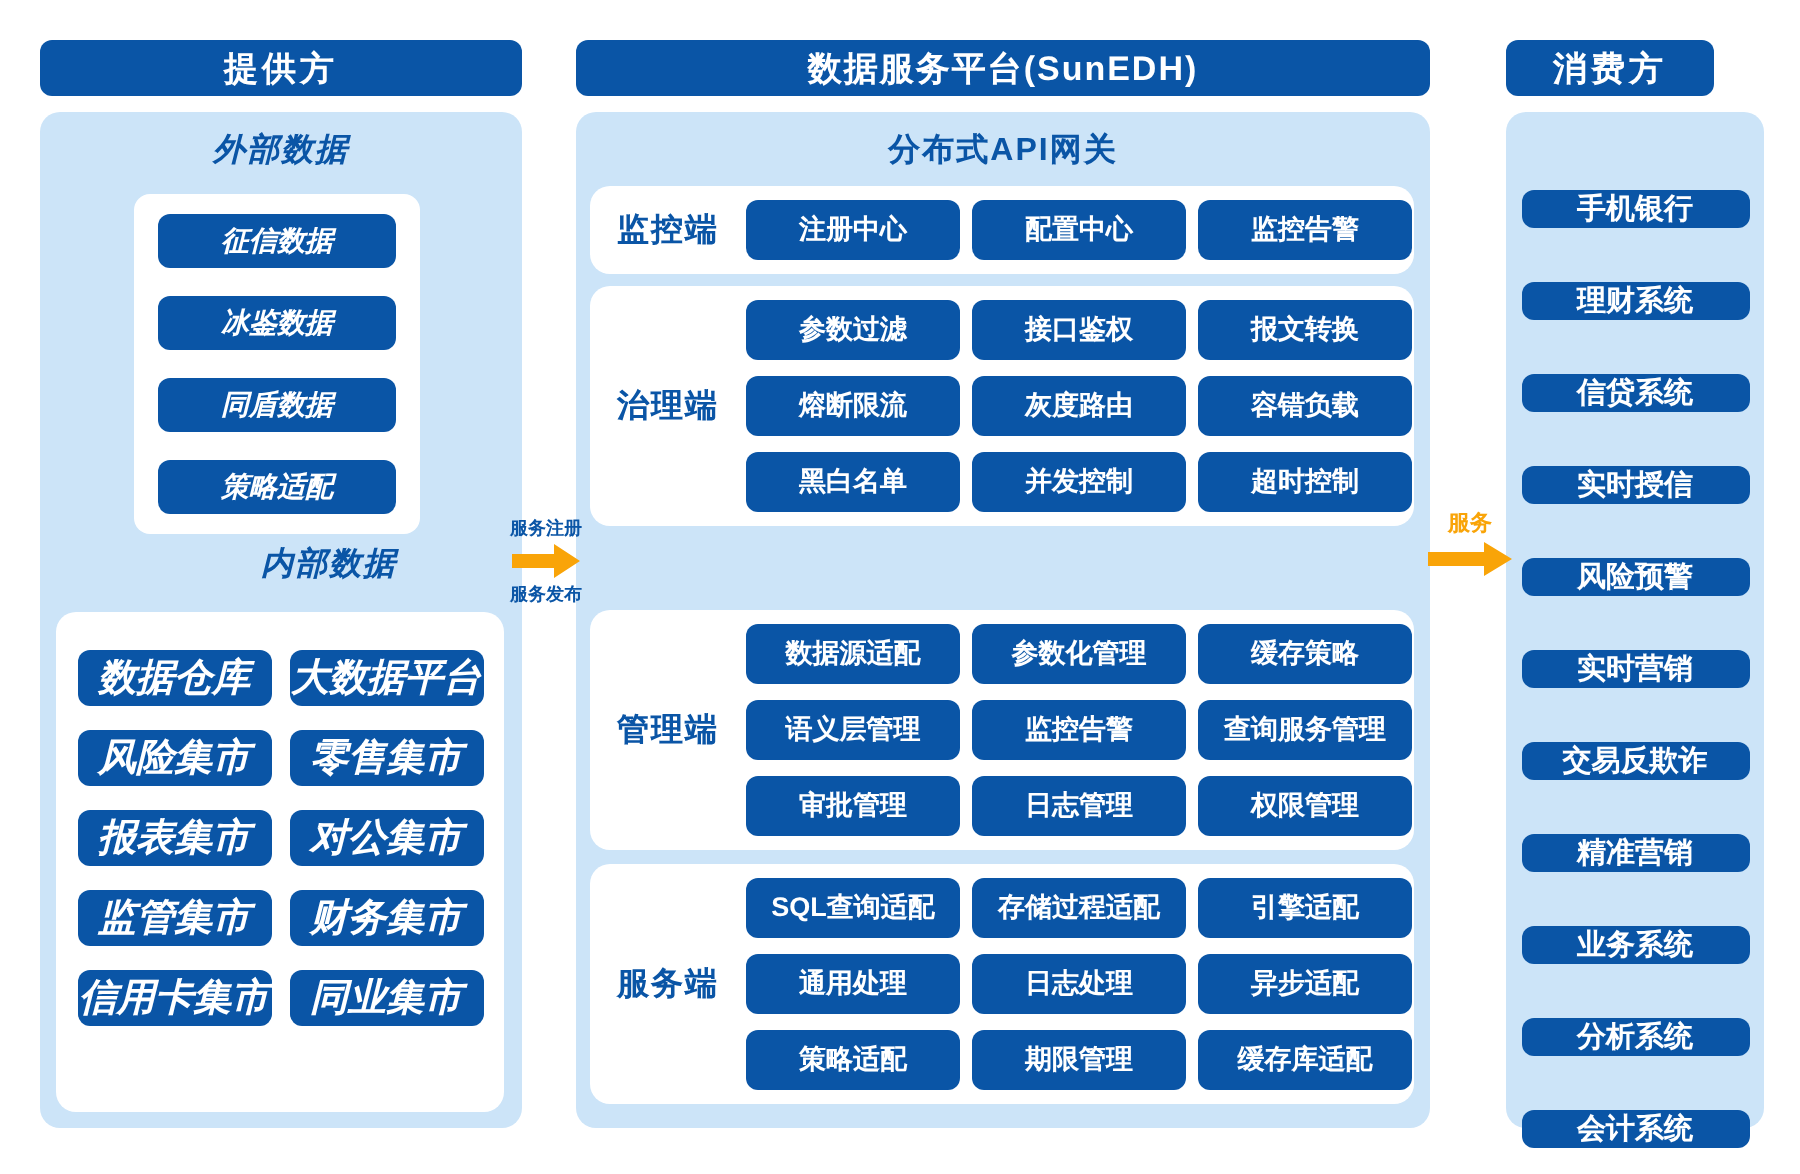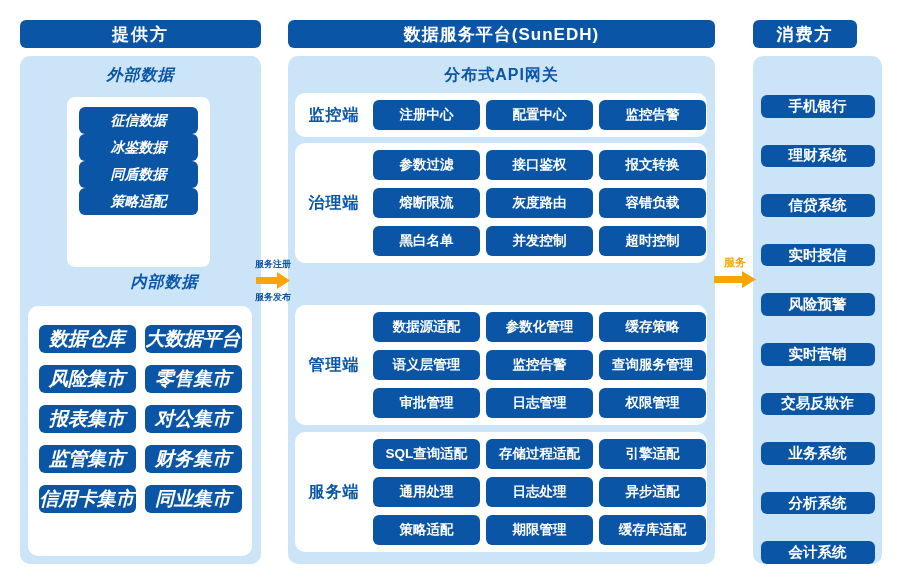--- a/index.html
+++ b/index.html
@@ -19,21 +19,21 @@
   #panel-consumer{left:753px;width:129px;display:flex;flex-direction:column;align-items:center;padding-top:39px;gap:27px;}
 
   .sec-title{color:#0A55A6;font-weight:bold;font-size:16px;text-align:center;letter-spacing:1px;}
 
   .btn{background:#0A55A6;color:#fff;font-weight:bold;border-radius:6px;
     display:flex;align-items:center;justify-content:center;white-space:nowrap;}
 
   
   #ext-title{position:absolute;top:9px;width:100%;}
   #ext-box{position:absolute;left:47px;top:41px;width:143px;height:170px;background:#fff;border-radius:8px;
-    display:flex;flex-direction:column;align-items:center;padding-top:10px;box-sizing:border-box;}
+    display:flex;flex-direction:column;align-items:center;padding-top:10px;gap:14px;box-sizing:border-box;}
   .ext-btn{width:119px;height:27px;font-size:14px;}
   #int-title{position:absolute;top:216px;width:100%;margin-left:24px;}
   #int-box{position:absolute;left:8px;top:250px;width:224px;height:250px;background:#fff;border-radius:10px;
     display:grid;grid-template-columns:97px 97px;gap:12px 9px;justify-content:center;align-content:start;
     padding-top:19px;box-sizing:border-box;}
   .int-btn{width:97px;height:28px;font-size:19px;}
 
   
   #gw-title{position:absolute;top:9px;width:100%;}
   #cfg-title{position:absolute;top:219px;width:100%;margin-top:48px;}
@@ -172,20 +172,21 @@
   </div>
 
   <div class="panel" id="panel-consumer">
     <div class="btn con-btn">手机银行</div>
     <div class="btn con-btn">理财系统</div>
     <div class="btn con-btn">信贷系统</div>
     <div class="btn con-btn">实时授信</div>
     <div class="btn con-btn">风险预警</div>
     <div class="btn con-btn">实时营销</div>
     <div class="btn con-btn">交易反欺诈</div>
+    <div class="btn con-btn">精准营销</div>
     <div class="btn con-btn">业务系统</div>
     <div class="btn con-btn">分析系统</div>
     <div class="btn con-btn">会计系统</div>
   </div>
 
   <div class="connector" id="conn-left">
     <div class="conn-label-blue">服务注册</div>
     <svg class="arrow" width="34" height="17" viewBox="0 0 34 17">
       <polygon points="0,5 21,5 21,0 34,8.5 21,17 21,12 0,12" fill="#F9A408"></polygon>
     </svg>

